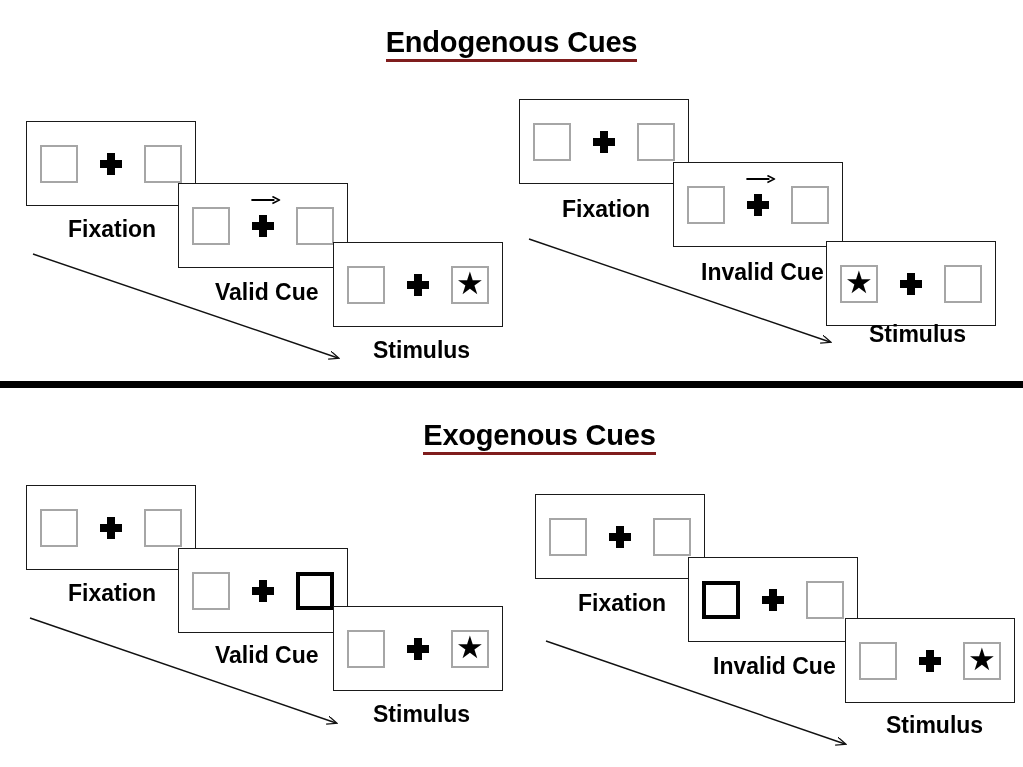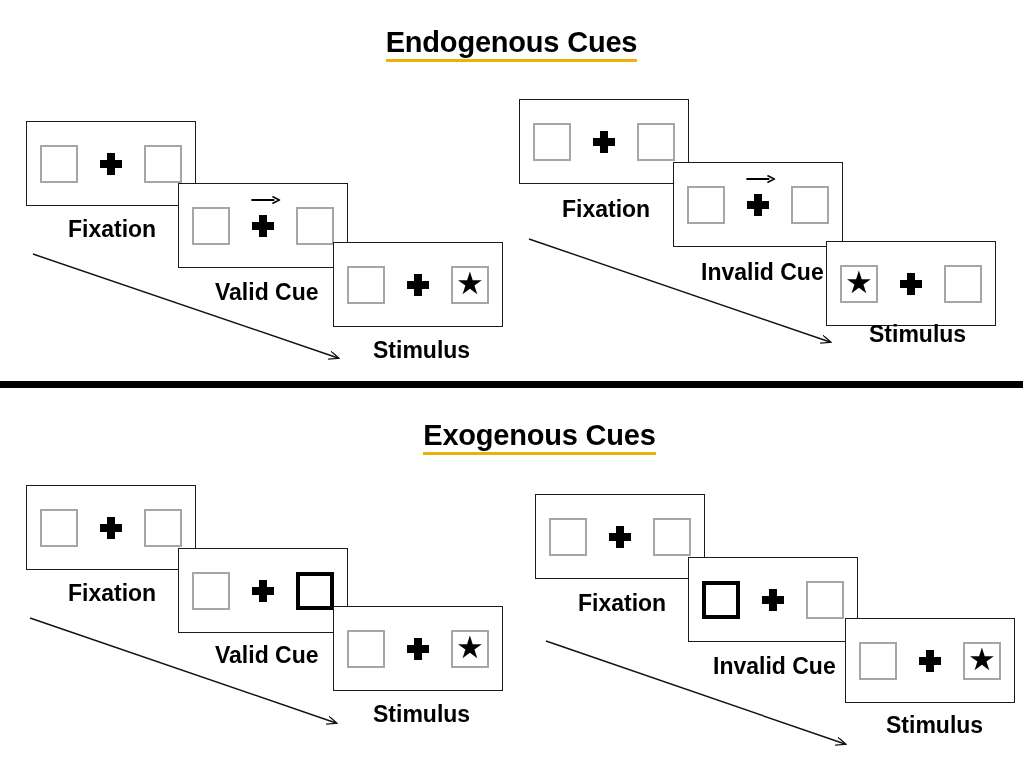--- a/index.html
+++ b/index.html
@@ -23,21 +23,21 @@
     position: absolute;
     width: 100%;
     left: 0;
     text-align: center;
     font-size: 29px;
     font-weight: bold;
     color: #000000;
     letter-spacing: -0.2px;
   }
   .section-title span {
-    border-bottom: 3px solid #eab308;
+    border-bottom: 3px solid #7f1d1d;
     padding-bottom: 1px;
   }
 
   
   .divider {
     position: absolute;
     left: 0;
     width: 1023px;
     height: 7px;
     background: #000000;

